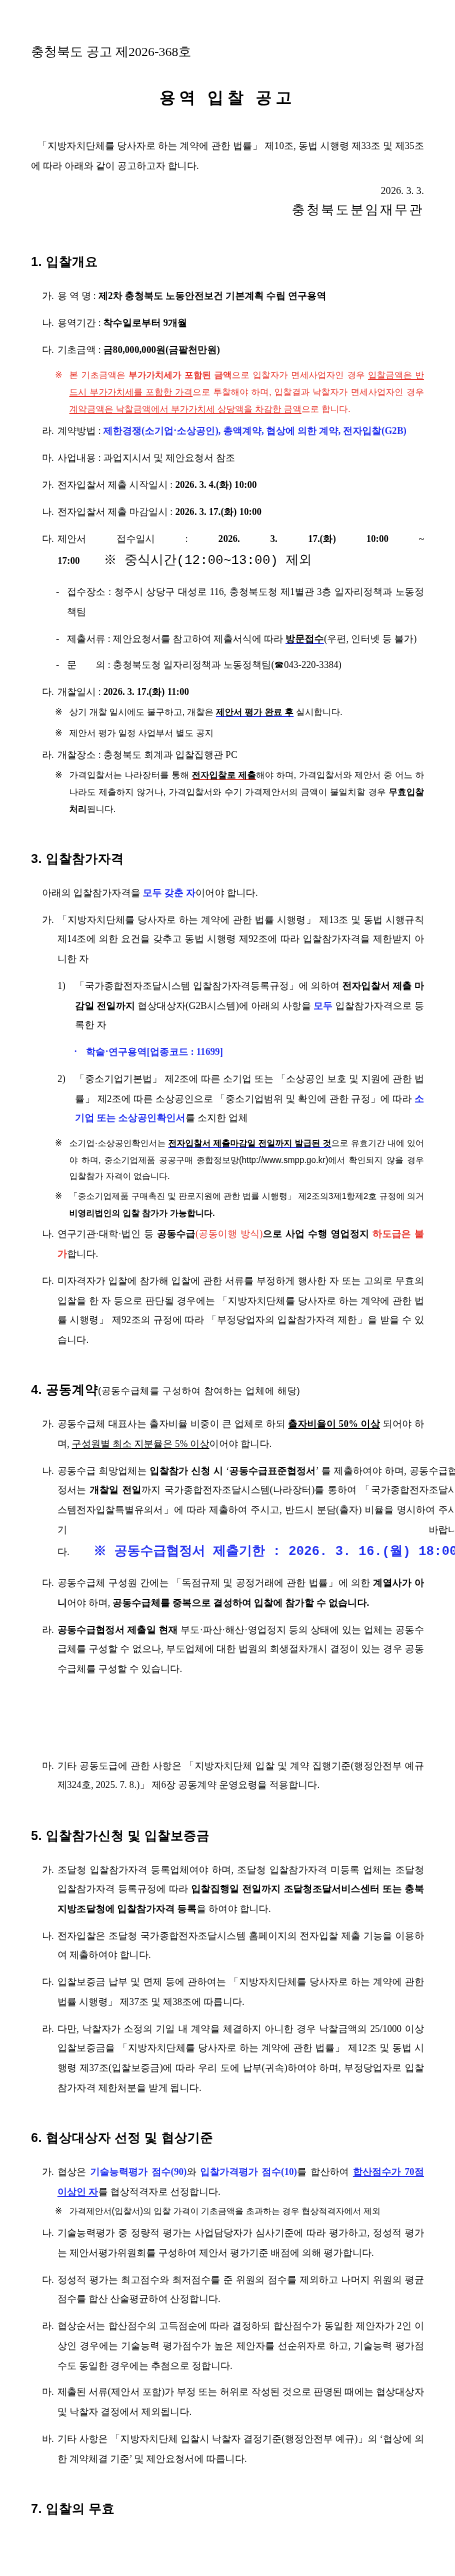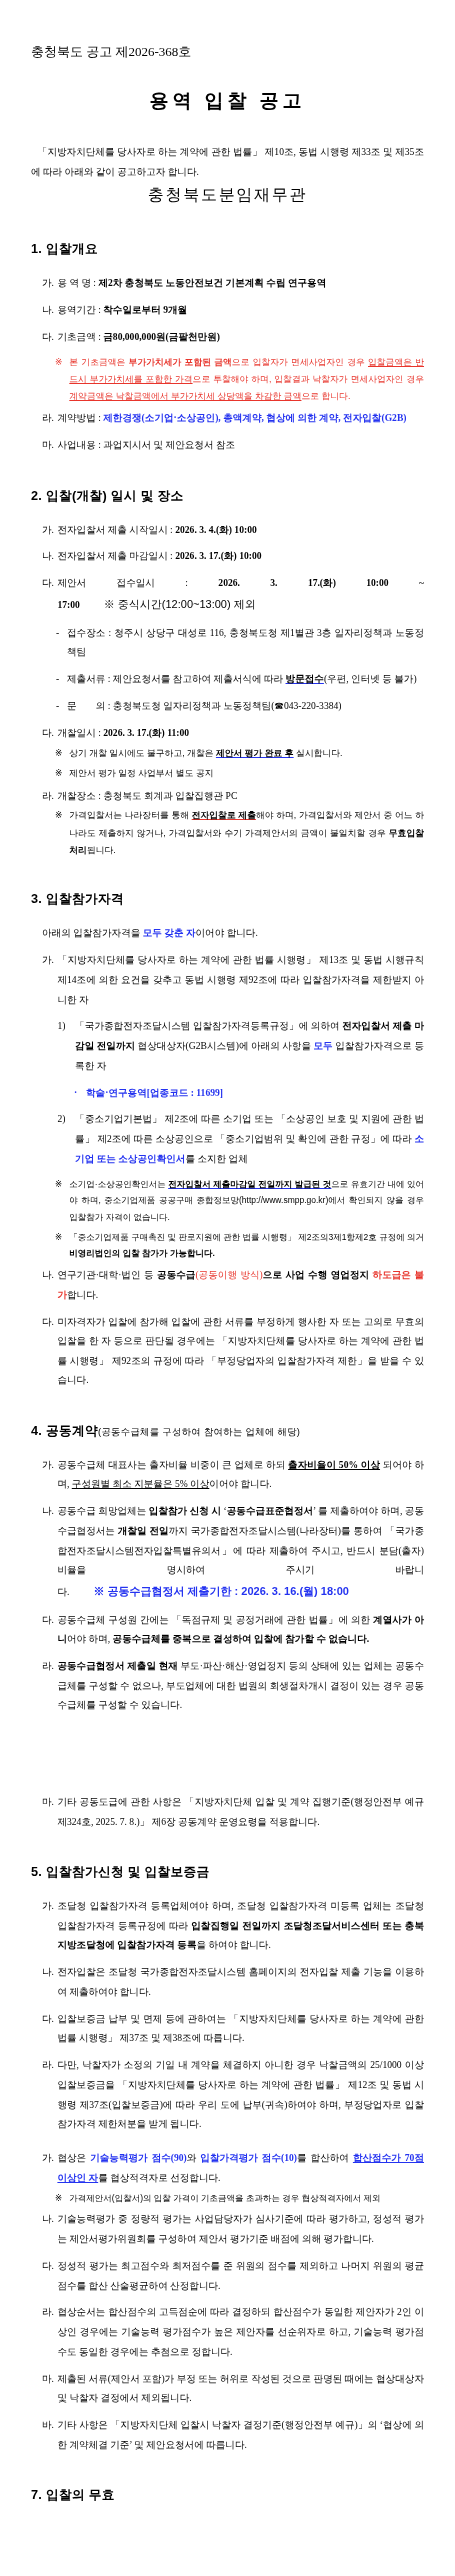--- a/index.html
+++ b/index.html
@@ -8,26 +8,26 @@
     width:455px; min-height:2576px; box-sizing:border-box;
     background:#fff; color:#000;
     padding:39px 31px 44px 31px;
     font-family:"Liberation Serif","DejaVu Serif",serif;
     font-size:9.6px; line-height:2.05;
     overflow:hidden;
   }
   .doc-number{font-size:13px;}
   h1.title{
     font-family:"Liberation Sans","DejaVu Sans",sans-serif;
-    font-size:19px; font-weight:800; letter-spacing:3.9px;
+    font-size:16px; font-weight:800; letter-spacing:3.9px;
     text-align:center; margin:16.5px 0 21px;
   }
   .intro{margin:0; text-indent:6.6px; text-align:justify;}
   .date-line{text-align:right; font-size:10.2px; margin-top:7.7px; line-height:1.6;}
-  .signer{text-align:center; font-size:16px; letter-spacing:1.7px; line-height:1.7;}
+  .signer{text-align:right; font-size:13px; letter-spacing:1.7px; line-height:1.7;}
   h2.sec-head{
     font-family:"Liberation Sans","DejaVu Sans",sans-serif;
     font-size:12.7px; font-weight:800; letter-spacing:0.3px;
     margin:27.6px 0 11px;
   }
   h2.sec-head .suffix{font-size:9.4px; font-weight:400;}
   .blk{margin:0 0 7.2px; display:flex;}
   .blk .lbl{flex:0 0 15.4px;}
   .blk .txt{flex:1; text-align:justify;}
   .item{padding-left:11px;}
@@ -41,31 +41,32 @@
   .note .lbl{flex:0 0 14.3px;}
   .note.sm{font-size:8.5px;}
   .para{padding-left:11px;}
   .b{font-weight:700;}
   .r{color:var(--red);}
   .bl{color:var(--blue);}
   .u{text-decoration:underline;}
   .ur{text-decoration:underline; text-decoration-color:var(--red);}
   .ub{text-decoration:underline; text-decoration-color:var(--blue);}
   .rn{
-    font-family:Liberation Sans, sans-serif;
-    font-size:11px; margin-left:24px; white-space:nowrap;
+    font-family:Liberation Mono, monospace;
+    font-size:13px; margin-left:24px; white-space:nowrap;
   }
 </style>
 </head>
 <body>
 
 <div id="page">
   <div class="doc-number">충청북도 공고 제2026-368호</div>
   <h1 class="title">용역 입찰 공고</h1>
   <p class="intro">「지방자치단체를 당사자로 하는 계약에 관한 법률」 제10조, 동법 시행령 제33조 및 제35조에 따라 아래와 같이 공고하고자 합니다.</p>
+  <div class="date-line">2026. 3. 3.</div>
   <div class="signer">충청북도분임재무관</div>
   <main id="doc-body">
       <section style="margin-top: 14.3px;">
         <h2 class="sec-head"><span class="no">1. </span><span class="t">입찰개요</span></h2>
         <div class="blk item">
           <span class="lbl">가.</span>
           <span class="txt"><span>용 역 명 : </span><span class="b">제2차 충청북도 노동안전보건 기본계획 수립 연구용역</span></span>
         </div>
         <div class="blk item">
           <span class="lbl">나.</span>
@@ -82,21 +83,20 @@
         <div class="blk item">
           <span class="lbl">라.</span>
           <span class="txt"><span>계약방법 : </span><span class="bl b">제한경쟁(소기업·소상공인), 총액계약, 협상에 의한 계약, 전자입찰(G2B)</span></span>
         </div>
         <div class="blk item">
           <span class="lbl">마.</span>
           <span class="txt"><span>사업내용 : 과업지시서 및 제안요청서 참조</span></span>
         </div>
       </section>
       <section>
-        <h2 class="sec-head"><span class="no">2. </span><span class="t">입찰(개찰) 일시 및 장소</span></h2>
         <div class="blk item">
           <span class="lbl">가.</span>
           <span class="txt"><span>전자입찰서 제출 시작일시 : </span><span class="b">2026. 3. 4.(화) 10:00</span></span>
         </div>
         <div class="blk item">
           <span class="lbl">나.</span>
           <span class="txt"><span>전자입찰서 제출 마감일시 : </span><span class="b">2026. 3. 17.(화) 10:00</span></span>
         </div>
         <div class="blk item">
           <span class="lbl">다.</span>
@@ -209,20 +209,21 @@
         <div class="blk item">
           <span class="lbl">다.</span>
           <span class="txt"><span>입찰보증금 납부 및 면제 등에 관하여는 「지방자치단체를 당사자로 하는 계약에 관한 법률 시행령」 제37조 및 제38조에 따릅니다.</span></span>
         </div>
         <div class="blk item">
           <span class="lbl">라.</span>
           <span class="txt"><span>다만, 낙찰자가 소정의 기일 내 계약을 체결하지 아니한 경우 낙찰금액의 25/1000 이상 입찰보증금을 「지방자치단체를 당사자로 하는 계약에 관한 법률」 제12조 및 동법 시행령 제37조(입찰보증금)에 따라 우리 도에 납부(귀속)하여야 하며, 부정당업자로 입찰참가자격 제한처분을 받게 됩니다.</span></span>
         </div>
       </section>
       <section style="margin-top: 14.3px;">
+        <h2 class="sec-head"><span class="no">6. </span><span class="t">협상대상자 선정 및 협상기준</span></h2>
         <div class="blk item" style="margin-bottom: 2.2px;">
           <span class="lbl">가.</span>
           <span class="txt"><span>협상은 </span><span class="bl b">기술능력평가 점수(90)</span><span>와 </span><span class="bl b">입찰가격평가 점수(10)</span><span>를 합산하여 </span><span class="bl b u">합산점수가 70점 이상인 자</span><span>를 협상적격자로 선정합니다.</span></span>
         </div>
         <div class="blk note sm">
           <span class="lbl">※</span>
           <span class="txt"><span>가격제안서(입찰서)의 입찰 가격이 기초금액을 초과하는 경우 협상적격자에서 제외</span></span>
         </div>
         <div class="blk item">
           <span class="lbl">나.</span>

